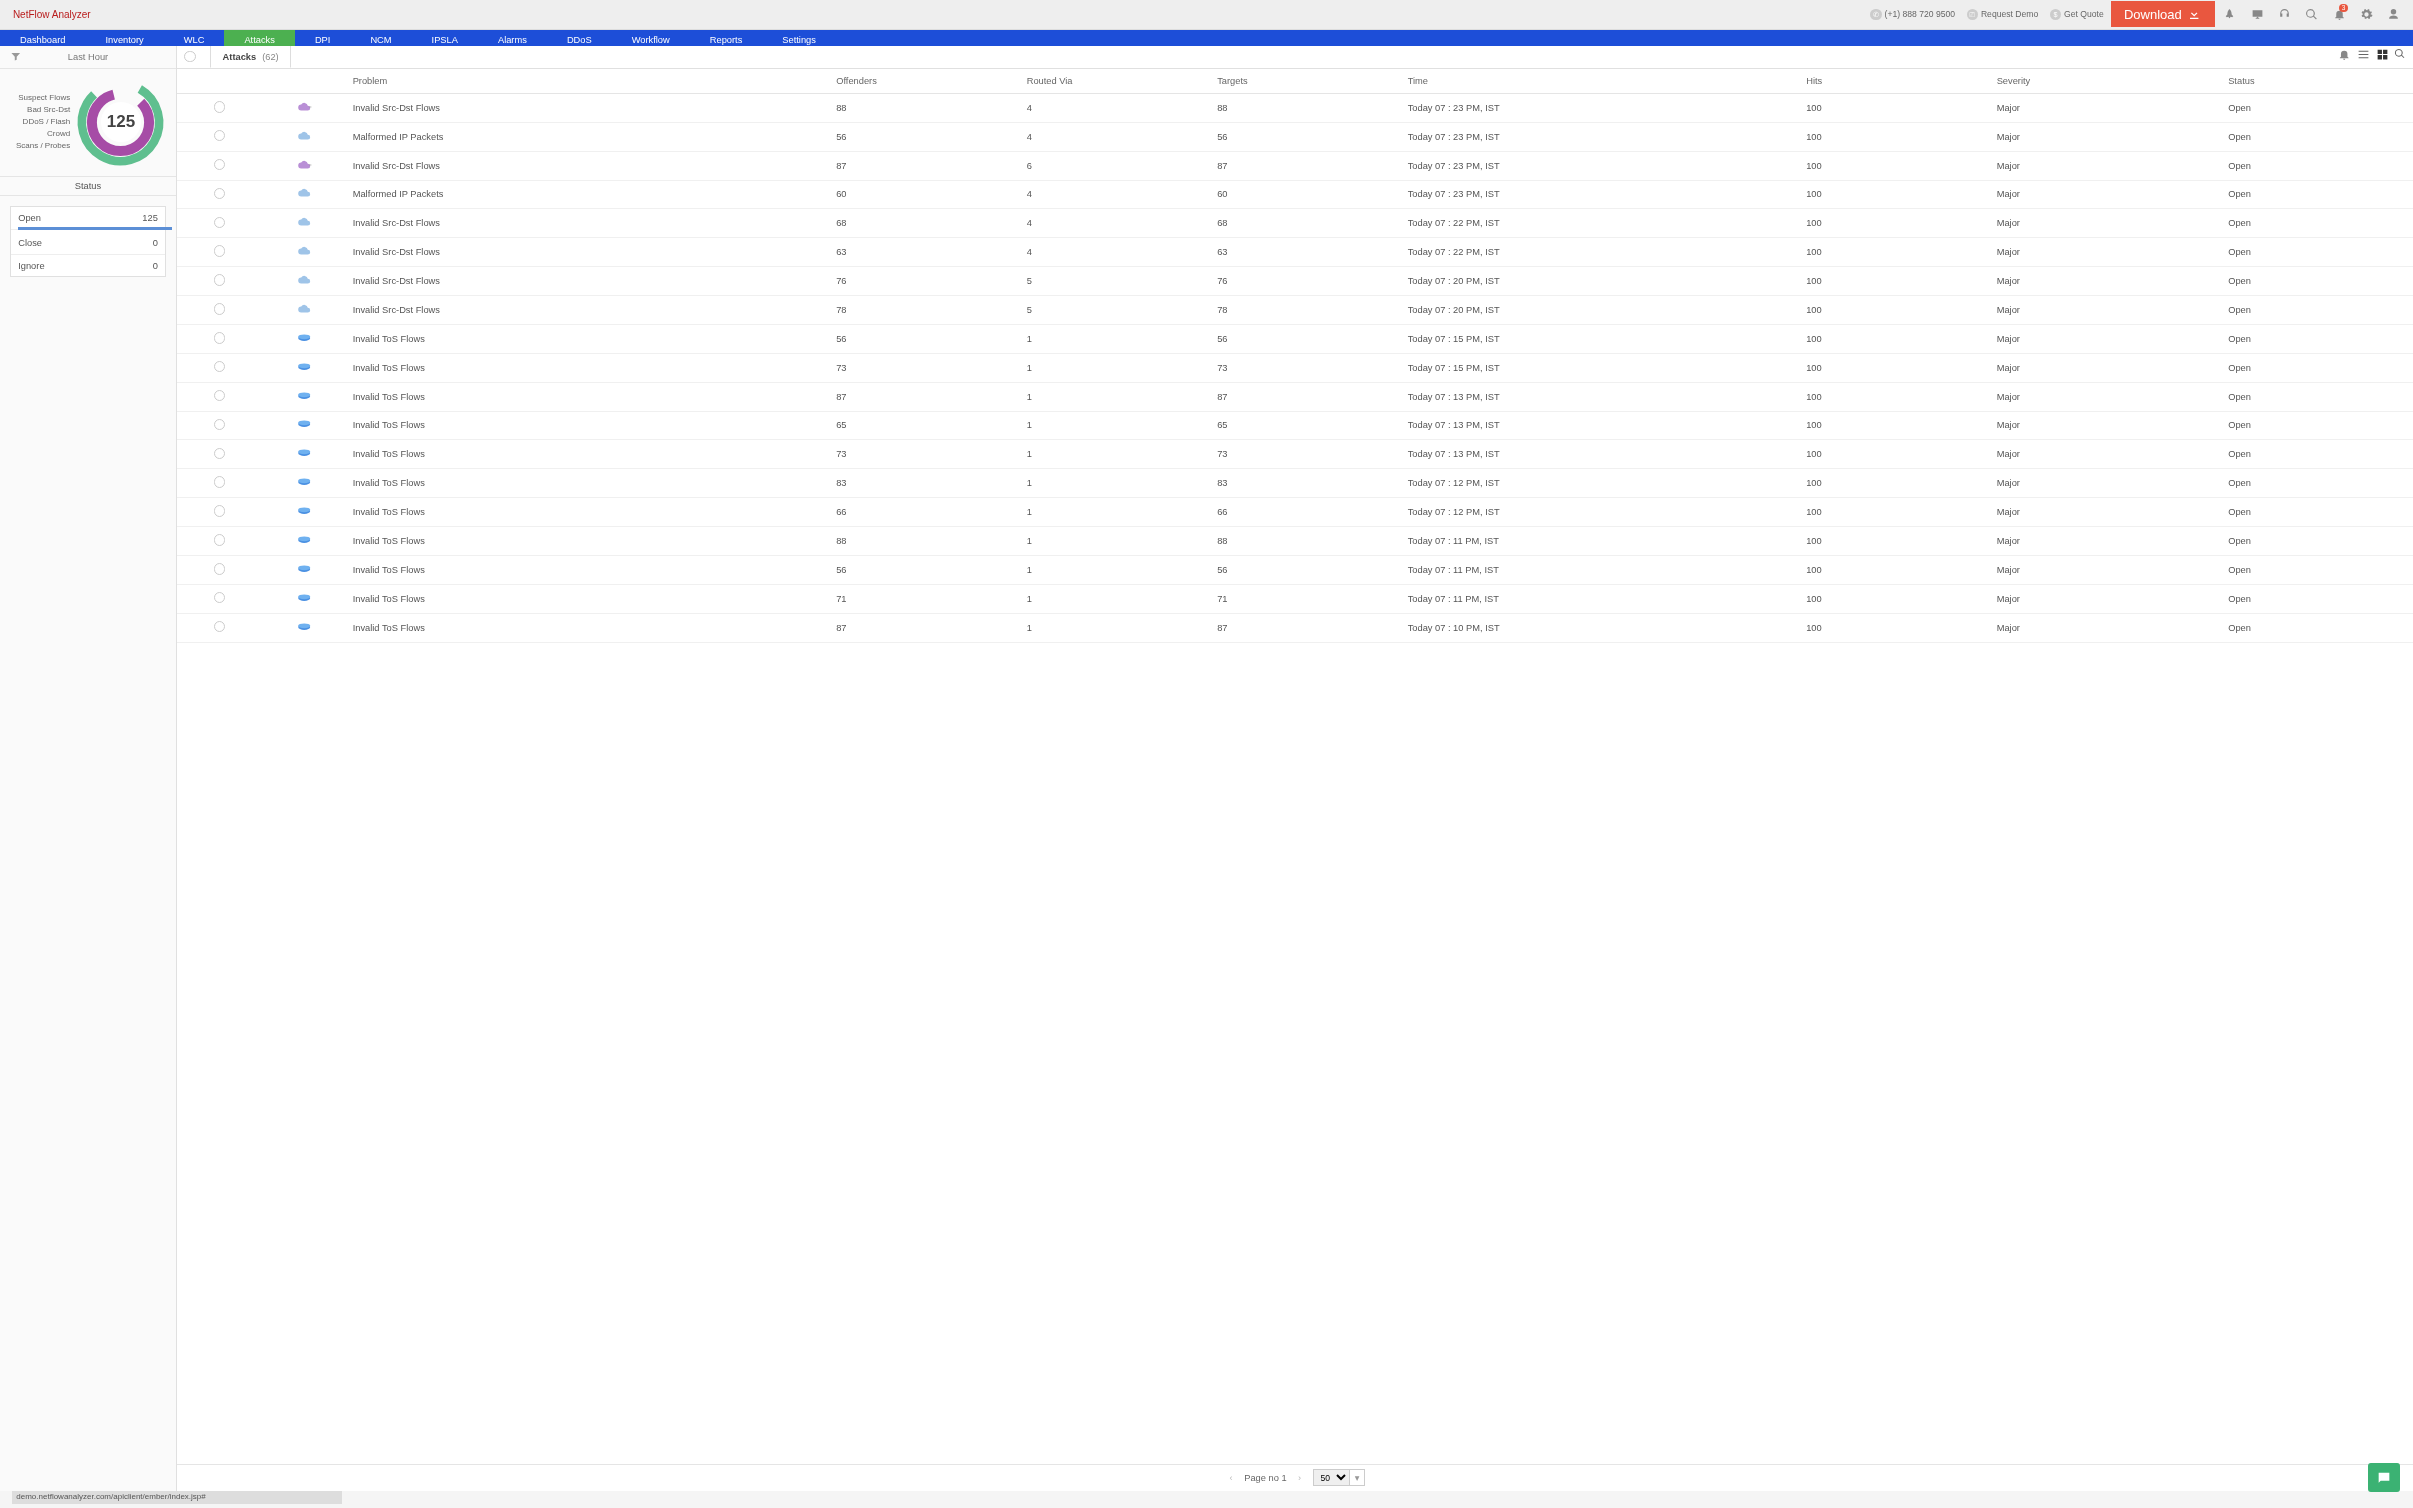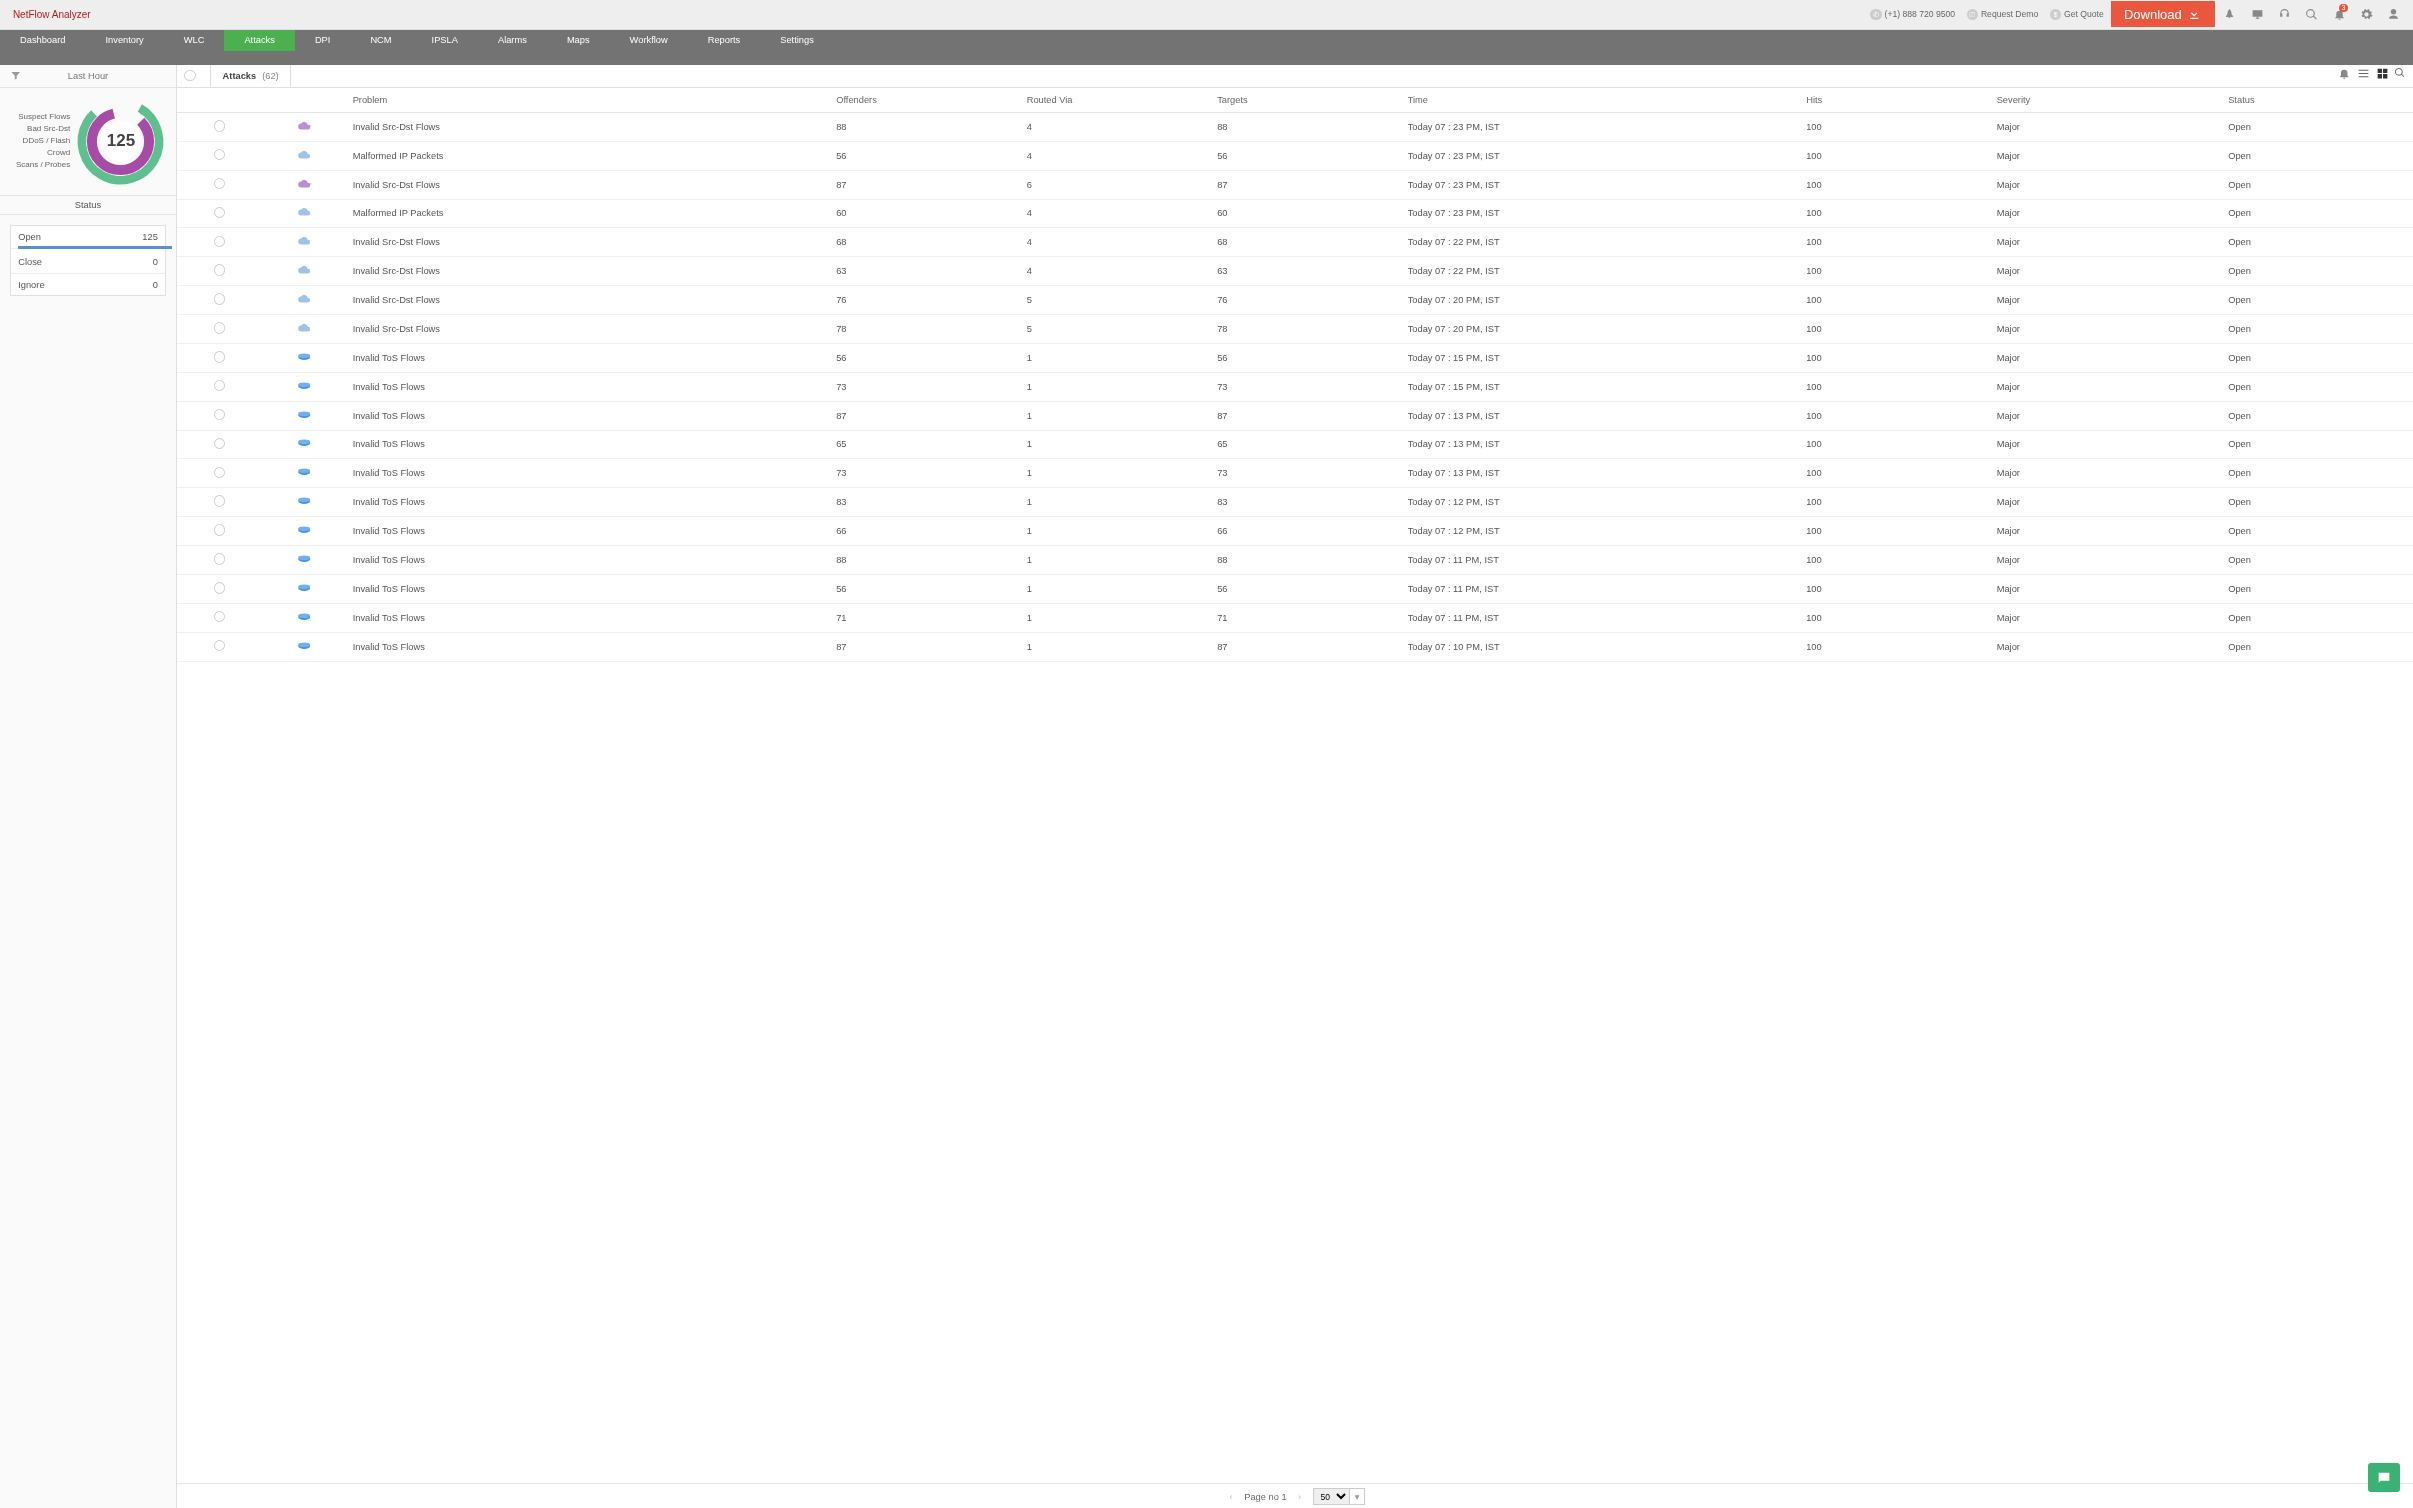--- a/index.html
+++ b/index.html
@@ -8,21 +8,21 @@
 .brand { font-size: 10px; font-weight: 500; color: #b91c1c; padding-left: 5.7px; flex:0 0 auto; }
 .topbar-spacer { flex: 1; }
 .top-right { display: flex; align-items: center; gap: 2.9px; }
 .top-link { display: flex; align-items: center; gap: 2.9px; font-size: 8.6px; color: #666; padding: 2.9px 4.3px; cursor: pointer; }
 .top-link .circ { width: 11.5px; height:11.5px; border-radius:50%; background:#ccc; display:flex; align-items:center; justify-content:center; font-size:7.2px; color:#fff;}
 .download-btn { background:#e9573f; color:#fff; font-size:13px; padding: 0 13px; height:26px; display:flex; align-items:center; gap:5.7px; cursor:pointer;justify-content:center;}
 .download-btn svg { fill:#fff;}
 .icon-btn { width: 24.4px; height:29.5px; display:flex; align-items:center; justify-content:center; color:#888; cursor:pointer; position:relative;}
 .icon-btn svg { width:13px; height:13px; fill:#888;}
 .badge-count{ position:absolute; top:4.3px; right:2.9px; background:#e9573f; color:#fff; font-size:6.5px; border-radius:5.7px; padding:0.7px 2.9px; line-height:7.2px;}
-.navbar { display:flex; background:#737373; height:35px; }
+.navbar { display:flex; background:#1d4ed8; height:16px; }
 .navbar .nav-item { color:#fff; font-size:9.3px; padding:0 20px; height:21px; display:flex; align-items:center; cursor:pointer;}
 .navbar .nav-item.active { background:#4cb050;}
 .layout{ display:flex; height: calc(100vh - 50px - 13px); }
 .sidebar{ width:177px; flex:0 0 177px; background:#fafafa; border-right:0.7px solid #e0e0e0; overflow-y:auto; }
 .filter-head{ display:flex; align-items:center; justify-content:center; height:23px; border-bottom:0.7px solid #e5e5e5; position:relative; color:#777; font-size:9.3px;}
 .filter-head .funnel{ position:absolute; left:10px; top:5px; }
 .donut-wrap{ padding:7.2px; display:flex; align-items:center; gap:4.3px;}
 .donut-legend{ text-align:right; font-size:8px; color:#666; line-height:12.2px; flex:0 0 63px;}
 .donut-svg{ position:relative; width:93px; height:93px;}
 .donut-center{ position:absolute; left:50%; top:50%; transform:translate(-50%,-50%); font-size:17px; font-weight:600; color:#444; background:#fff; border-radius:50%; width:40px; height:40px; display:flex; align-items:center; justify-content:center;}
@@ -128,21 +128,21 @@
 
 <div class="navbar" id="navbar">
     <div class="nav-item">Dashboard</div>
     <div class="nav-item">Inventory</div>
     <div class="nav-item">WLC</div>
     <div class="nav-item active">Attacks</div>
     <div class="nav-item">DPI</div>
     <div class="nav-item">NCM</div>
     <div class="nav-item">IPSLA</div>
     <div class="nav-item">Alarms</div>
-    <div class="nav-item">Maps</div>
+    <div class="nav-item">DDoS</div>
     <div class="nav-item">Workflow</div>
     <div class="nav-item">Reports</div>
     <div class="nav-item">Settings</div>
   </div>
 
 <div class="layout">
   <div class="sidebar">
     <div class="filter-head">
       <svg class="funnel" width="11.5" height="11.5" viewBox="0 0 24 24" fill="#999">
           <path d="M3 4h18l-7 8v6l-4 2v-8z"></path>

